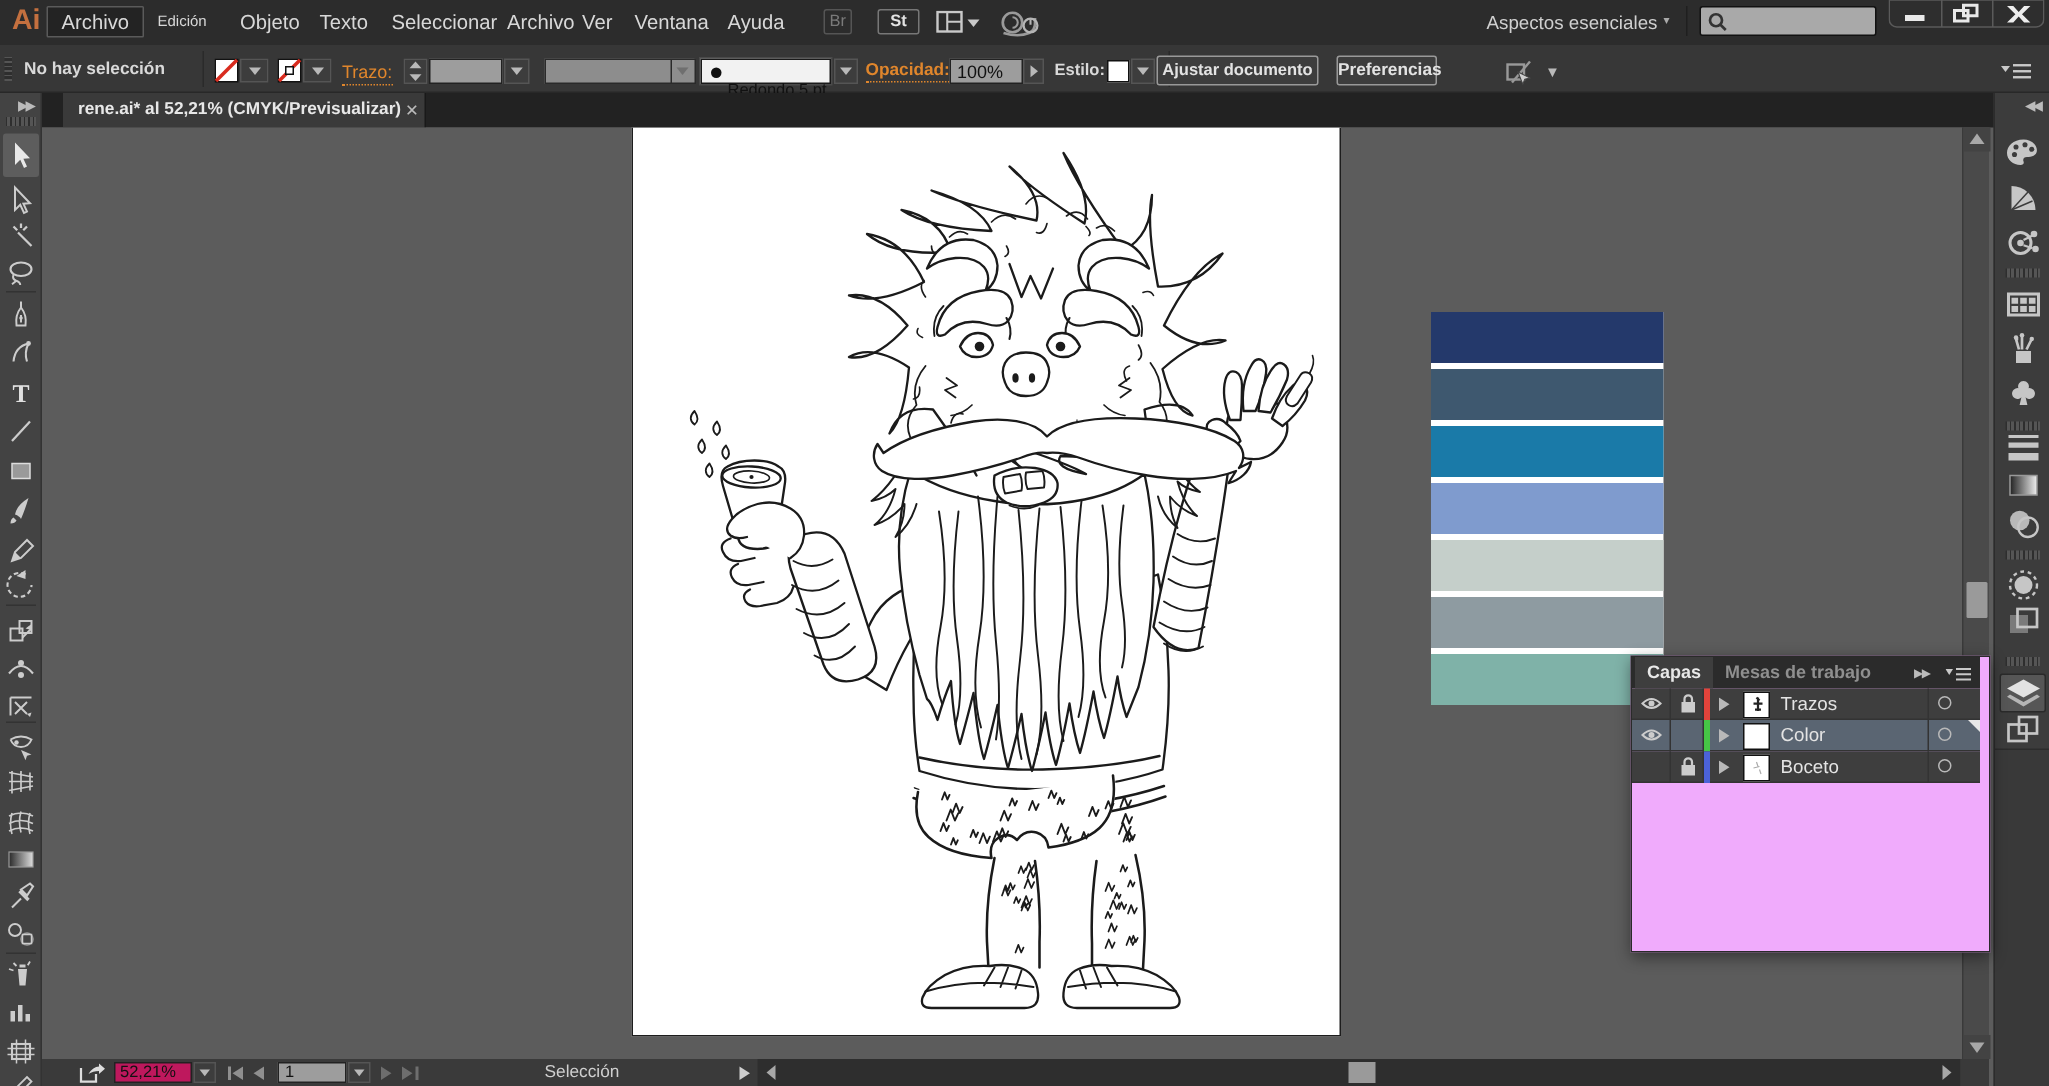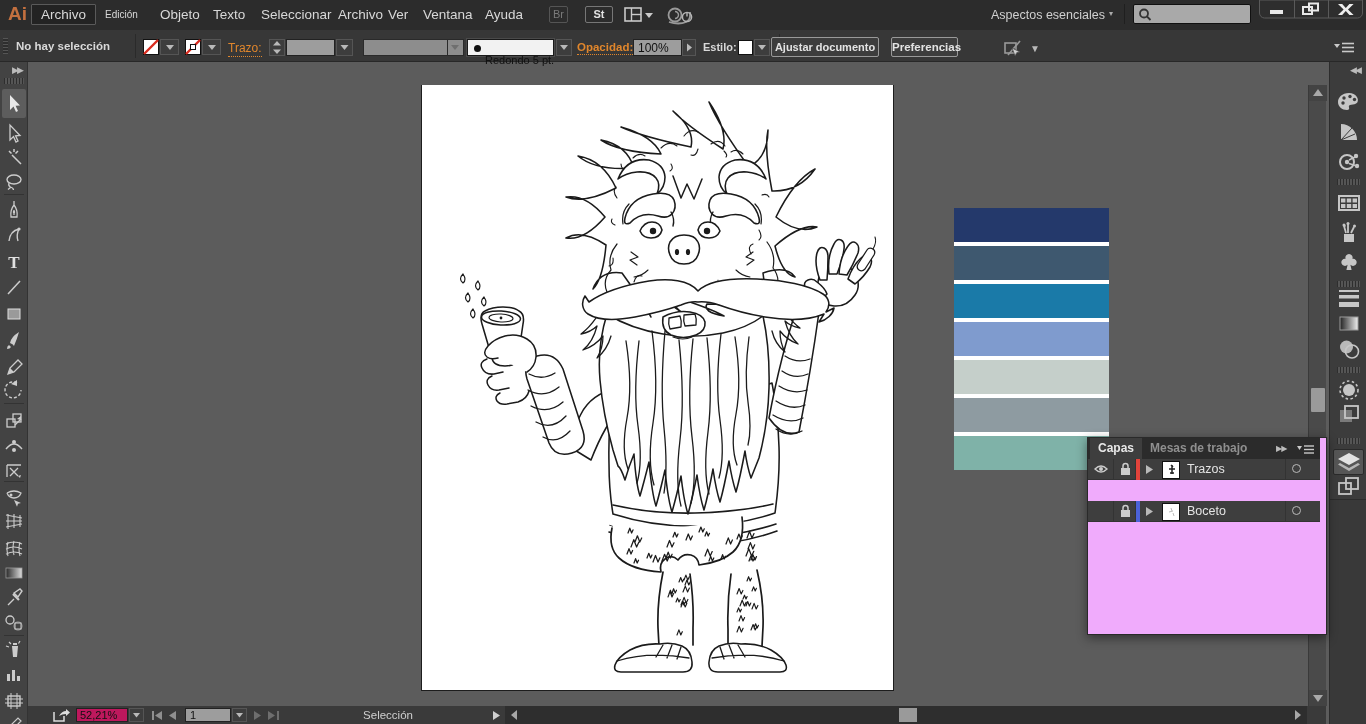--- a/index.html
+++ b/index.html
@@ -123,20 +123,26 @@
       </svg>
       <div class="abs" style="left:1030px;top:13px;color:#b9b9b9;font-size:10px;">▼</div>
       <svg class="abs" style="left:1334px;top:12px;" width="20" height="12" viewBox="0 0 20 12">
 <path d="M0,2 l6,0 l-3,4 z" fill="#c9c9c9"></path>
 <g stroke="#c9c9c9" stroke-width="1.6">
           <line x1="8" y1="1.5" x2="20" y2="1.5"></line>
           <line x1="8" y1="5.5" x2="20" y2="5.5"></line>
           <line x1="8" y1="9.5" x2="20" y2="9.5"></line>
         </g>
       </svg>
+    </div>
+    <div class="abs" style="left:0;top:62px;width:1366px;height:23px;background:#222;">
+      <div class="abs" style="left:42px;top:0;width:242px;height:23px;background:#3a3a3a;border-right:1px solid #191919;">
+<div class="abs" style="left:10px;top:5px;font-size:11.5px;font-weight:bold;color:#e8e8e8;white-space:nowrap;">rene.ai* al 52,21% (CMYK/Previsualizar)</div>
+<div class="abs" style="left:228px;top:5px;font-size:11px;color:#bbb;">✕</div>
+      </div>
     </div>
     <div class="abs" style="left:28px;top:85px;width:1280px;height:621px;background:#5c5c5c;overflow:hidden;">
       <div class="abs" style="left:393px;top:-1px;width:473px;height:607px;background:#ffffff;border:1px solid #1d1d1d;"></div>
       <svg class="abs" style="left:393px;top:-1px;" width="473" height="607" viewBox="0 0 473 607" fill="none" stroke="#1b1b1b" stroke-width="1.55" stroke-linecap="round" stroke-linejoin="round">
         <path d="M193,296 q-6,44 -5,84 q0,26 4,50 q41,13 83,12 q44,-1 79,-13 q5,-36 4,-66 q-1,-34 -7,-64 q-38,14 -79,14 q-41,0 -79,-17 z" fill="#fff"></path>
         <path d="M192,421 q40,9 82,8 q44,-1 78,-9" stroke-width="1.6"></path>
         <path d="M189,441 q43,14 85,13 q45,-2 81,-14 M188,448 q44,15 86,14 q46,-2 82,-15" stroke-width="1.6"></path>
         <path d="M192,442 q-6,22 5,33 q13,13 43,15 q-2,-9 4,-14 q7,-5 13,1 q5,-7 13,-5 q7,2 8,10 q24,-3 35,-14 q12,-12 9,-38 q-36,13 -81,14 q-43,1 -82,-14 z" fill="#fff" stroke-width="0"></path>
         <path d="M191,444 q-4,20 7,30 q13,12 42,14 q-2,-9 4,-13 q7,-5 13,1 q5,-7 13,-5 q7,2 8,10 q23,-3 34,-13 q12,-11 9,-35" stroke-width="1.7"></path>
         <path d="M284,472 l2.6,-6.8 l2.6,6.8 l2.0,-4.4 M325,472 l2.8,-7.2 l2.8,7.2 l2.2,-4.7 M210,463 l2.8,-7.3 l2.8,7.3 l2.2,-4.8 M288,477 l1.7,-4.6 l1.7,4.6 l1.4,-3.0 M265,456 l2.3,-6.0 l2.3,6.0 l1.8,-3.9 M278,448 l1.9,-4.9 l1.9,4.9 l1.5,-3.2 M241,477 l2.6,-6.7 l2.6,6.7 l2.0,-4.4 M226,474 l1.8,-4.7 l1.8,4.7 l1.4,-3.0 M284,452 l1.6,-4.2 l1.6,4.2 l1.3,-2.7 M316,455 l1.9,-4.9 l1.9,4.9 l1.5,-3.2 M330,476 l2.0,-5.2 l2.0,5.2 l1.5,-3.4 M327,465 l2.4,-6.4 l2.4,6.4 l1.9,-4.2 M232,478 l2.5,-6.5 l2.5,6.5 l1.9,-4.2 M328,477 l2.0,-5.2 l2.0,5.2 l1.6,-3.4 M252,453 l1.8,-4.7 l1.8,4.7 l1.4,-3.0 M214,458 l2.4,-6.2 l2.4,6.2 l1.9,-4.0 M206,470 l2.0,-5.3 l2.0,5.3 l1.6,-3.5 M245,474 l2.2,-5.8 l2.2,5.8 l1.7,-3.8 M246,463 l2.5,-6.5 l2.5,6.5 l2.0,-4.2 M213,479 l1.6,-4.3 l1.6,4.3 l1.3,-2.8 M300,475 l1.6,-4.3 l1.6,4.3 l1.3,-2.8 M305,460 l2.3,-6.1 l2.3,6.1 l1.8,-4.0 M207,449 l1.8,-4.8 l1.8,4.8 l1.4,-3.1 M326,454 l2.5,-6.7 l2.5,6.7 l2.0,-4.4" stroke-width="1.25"></path>
@@ -492,20 +498,41 @@
         </svg>
         <div class="abs" style="left:74px;top:1.5px;width:18px;height:18px;background:#fff;border:1px solid #111;">
           <svg width="16" height="16" viewBox="0 0 16 16">
             <path d="M8,3 l2,2 m-1,-2 l0,9 m-3,-5 l6,0 m-5,4 l4,0" stroke="#222" stroke-width="1.5" fill="none"></path>
           </svg>
         </div>
         <div class="abs" style="left:99px;top:3px;font-size:12.5px;color:#e4e4e4;">Trazos</div>
         <div class="abs" style="left:197px;top:0;width:1px;height:21px;background:#333;"></div>
         <div class="abs" style="left:204px;top:5px;width:9px;height:9px;border:1.5px solid #b9b9b9;border-radius:50%;"></div>
       </div>
+      <div class="abs" style="left:0;top:42px;width:232px;height:21px;background:#5a6572;border-bottom:1px solid #333;">
+        <svg class="abs" style="left:5px;top:3px;" width="16" height="14" viewBox="0 0 16 14">
+          <path d="M2,7 q6,-6 12,0 q-6,6 -12,0 z" fill="none" stroke="#ccc" stroke-width="1.4"></path>
+          <circle cx="8" cy="7" r="2" fill="#ccc"></circle>
+        </svg>
+        <div class="abs" style="left:25px;top:0;width:1px;height:21px;background:#333;"></div>
+        <div class="abs" style="left:47px;top:0;width:1px;height:21px;background:#333;"></div>
+        <div class="abs" style="left:48px;top:0;width:4px;height:21px;background:#46c646;"></div>
+        <svg class="abs" style="left:56px;top:6px;" width="10" height="10">
+          <path d="M2,0 l7,4.5 l-7,4.5 z" fill="#b9b9b9"></path>
+        </svg>
+        <div class="abs" style="left:74px;top:1.5px;width:18px;height:18px;background:#fff;border:1px solid #111;">
+          <svg width="16" height="16" viewBox="0 0 16 16"></svg>
+        </div>
+        <div class="abs" style="left:99px;top:3px;font-size:12.5px;color:#e4e4e4;">Color</div>
+        <div class="abs" style="left:197px;top:0;width:1px;height:21px;background:#333;"></div>
+        <div class="abs" style="left:204px;top:5px;width:9px;height:9px;border:1.5px solid #b9b9b9;border-radius:50%;"></div>
+        <svg class="abs" style="left:224px;top:0;" width="8" height="8">
+          <path d="M8,0 L8,8 L0,0 Z" fill="#e8e8e8"></path>
+        </svg>
+      </div>
       <div class="abs" style="left:0;top:63px;width:232px;height:21px;background:#3e3e3e;border-bottom:1px solid #333;">
         <div class="abs" style="left:25px;top:0;width:1px;height:21px;background:#333;"></div>
         <svg class="abs" style="left:30px;top:3px;" width="15" height="14" viewBox="0 0 15 14">
           <rect x="3" y="6" width="9" height="7" fill="#ccc"></rect>
           <path d="M5,6 v-2 a2.5,2.5 0 0 1 5,0 v2" fill="none" stroke="#ccc" stroke-width="1.5"></path>
         </svg>
         <div class="abs" style="left:47px;top:0;width:1px;height:21px;background:#333;"></div>
         <div class="abs" style="left:48px;top:0;width:4px;height:21px;background:#4b62d8;"></div>
         <svg class="abs" style="left:56px;top:6px;" width="10" height="10">
           <path d="M2,0 l7,4.5 l-7,4.5 z" fill="#b9b9b9"></path>

